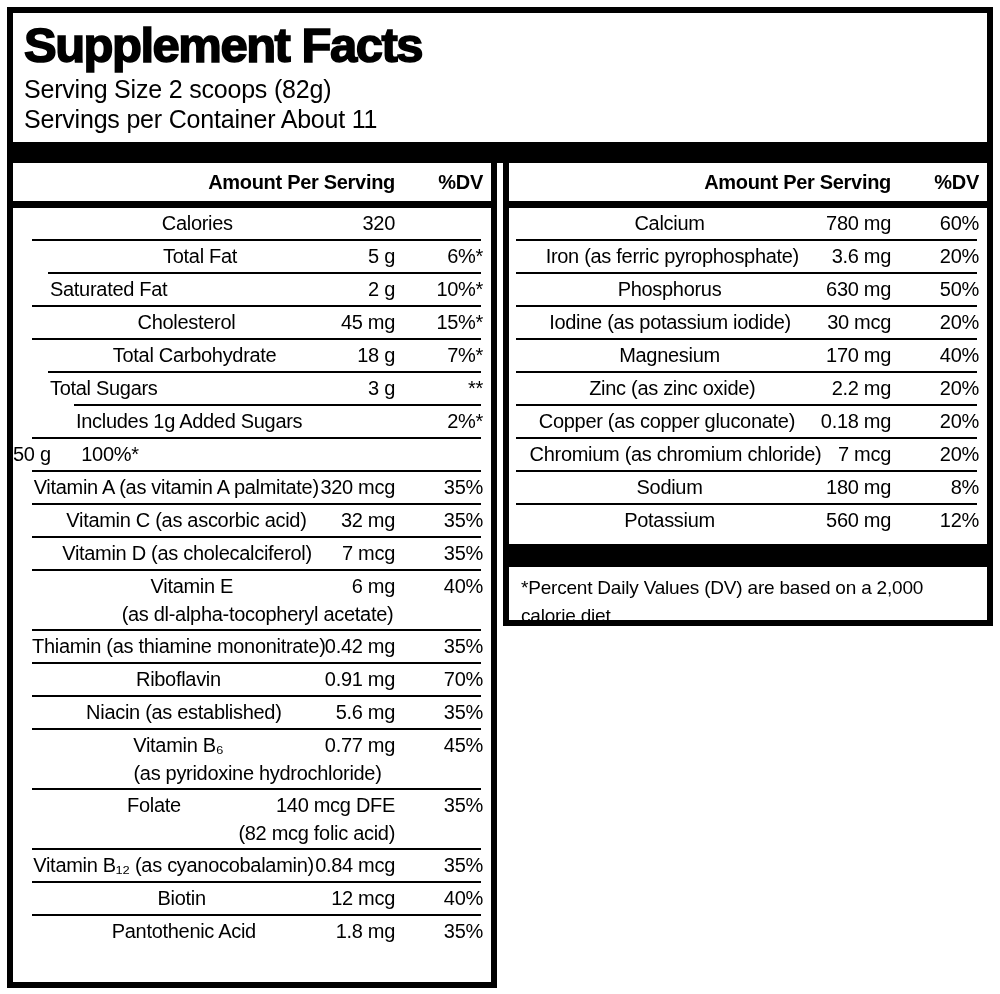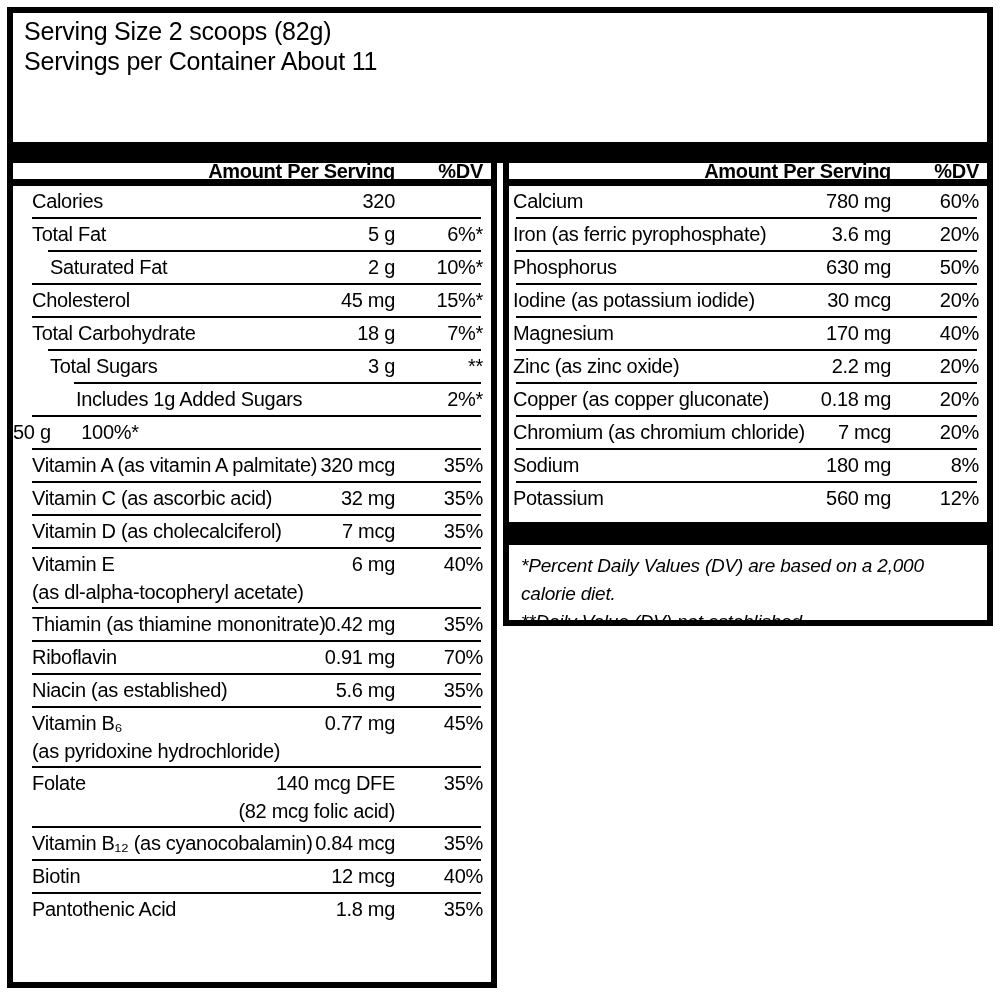--- a/index.html
+++ b/index.html
@@ -16,52 +16,53 @@
 
   
   .top-bar{position:absolute;left:7px;top:142px;width:986px;height:21px;background:#000;}
 
   
   .col{position:absolute;top:163px;width:490px;border:6px solid #000;border-top:none;
        background:#fff;overflow:hidden;}
   .col-left{left:7px;height:825px;}
   .col-right{left:503px;height:463px;}
 
-  .col-head{display:flex;align-items:center;height:16px;line-height:27px;
+  .col-head{display:flex;align-items:center;height:38px;line-height:27px;
             font-size:20px;font-weight:bold;padding-right:8px;letter-spacing:-0.3px;margin-left:32px;}
   .col-head .sp{flex:1;}
   .col-head .dvh{width:88px;text-align:right;}
   .head-rule{height:7px;background:#000;}
 
   
   .row{display:flex;align-items:baseline;height:31px;line-height:31px;
        font-size:20px;letter-spacing:-0.3px;padding-right:8px;white-space:nowrap;}
   .row .label{flex:1;overflow:hidden;}
   .row .amt{white-space:nowrap;}
   .row .dvcol{width:88px;text-align:right;white-space:nowrap;}
   .note{height:27px;line-height:24px;}
 
-  .ind0{padding-left:19px;} .ind1{padding-left:37px;} .ind2{padding-left:63px;}
+  .ind0{padding-left:19px;text-align:center;} .ind1{padding-left:37px;} .ind2{padding-left:63px;}
   .col-right .ind0{padding-left:4px;}
 
   .sep{height:2px;background:#000;margin-right:10px;}
   .sep.s0{margin-left:19px;} .sep.s1{margin-left:35px;} .sep.s2{margin-left:61px;}
   .col-right .sep.s0{margin-left:7px;}
 
   
   .mid-bar{height:23px;background:#000;margin-top:8px;}
-  .footnotes{padding:7px 10px 0 12px;font-style:italic;}
+  .footnotes{padding:7px 10px 0 12px;}
   .footnote{font-size:19px;line-height:28px;letter-spacing:-0.2px;}
 </style>
 </head>
 <body>
 
 <div class="page">
 
   <div class="header-frame">
+    <div class="title">Supplement Facts</div>
     <div class="serving-line">Serving Size 2 scoops (82g)</div>
     <div class="serving-line">Servings per Container About 11</div>
   </div>
 
   <div class="top-bar"></div>
 
   <div class="col col-left">
     <div class="col-head">
       <span class="sp"></span>
       <span class="aps">Amount Per Serving</span>

